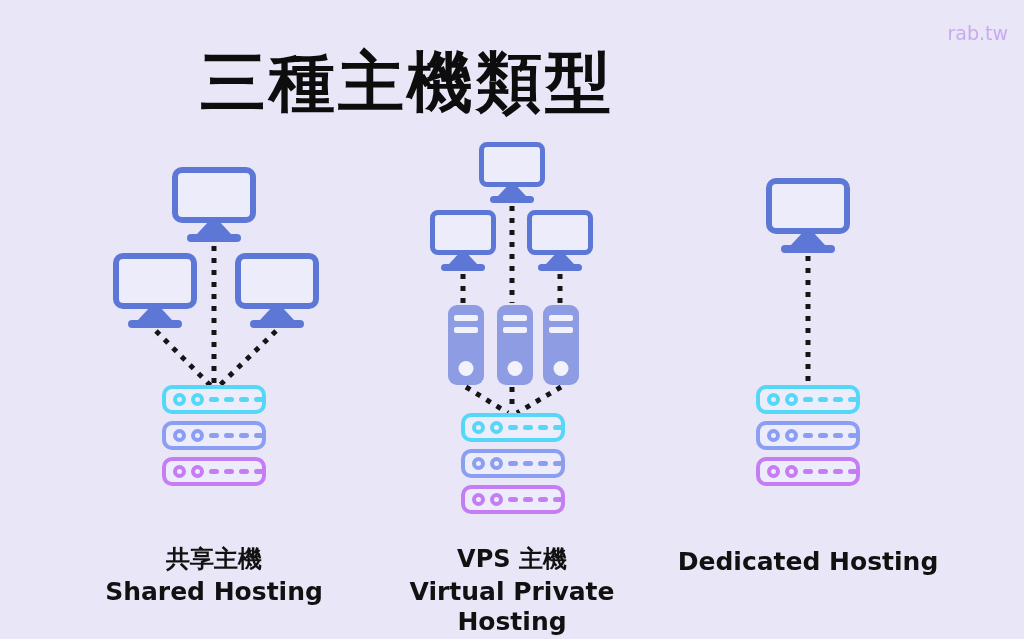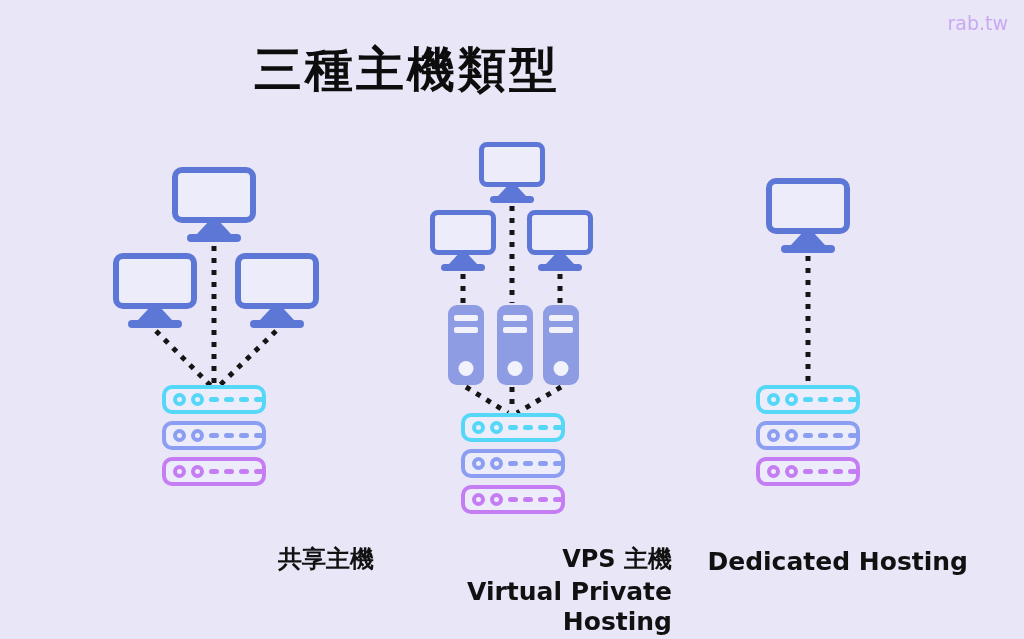--- a/index.html
+++ b/index.html
@@ -19,24 +19,24 @@
   body{font-family:"DejaVu Sans","Liberation Sans",sans-serif}
   .canvas{
     position:relative;width:1024px;height:639px;overflow:hidden;
     background:var(--background);
   }
   .connectors{position:absolute;left:0;top:0;z-index:1}
   .connectors line{stroke:var(--connector-black);stroke-width:5;stroke-dasharray:5 7}
 
   .title{
     position:absolute;left:0;top:38px;width:814px;text-align:center;
-    font-size:48px;font-weight:900;letter-spacing:3px;color:#0d0d0d;z-index:3;
+    font-size:66px;font-weight:900;letter-spacing:3px;color:#0d0d0d;z-index:3;
   }
   .watermark{
-    position:absolute;top:12px;right:16px;font-size:19px;font-weight:500;
+    position:absolute;top:22px;right:16px;font-size:19px;font-weight:500;
     color:var(--watermark-purple);z-index:3;
   }
 
   .col-group{display:contents}
 
   
   .monitor{position:absolute;z-index:2;display:flex;flex-direction:column;align-items:center}
   .m-screen{
     border:6px solid var(--monitor-blue);border-radius:10px;
     background:var(--screen-fill);
@@ -99,21 +99,21 @@
   .c1-r2{left:162px;top:421px}
   .c1-r3{left:162px;top:457px}
   .c2-r1{left:461px;top:413px}
   .c2-r2{left:461px;top:449px}
   .c2-r3{left:461px;top:485px}
   .c3-r1{left:756px;top:385px}
   .c3-r2{left:756px;top:421px}
   .c3-r3{left:756px;top:457px}
 
   
-  .label{position:absolute;top:544px;width:320px;text-align:right;z-index:3;color:var(--label-black)}
+  .label{position:absolute;top:544px;width:320px;text-align:center;z-index:3;color:var(--label-black)}
   .label .zh{font-size:24px;font-weight:700;line-height:30px}
   .label .en{font-size:25px;font-weight:700;line-height:30px;margin-top:3px}
   .label.l1{left:54px}
   .label.l2{left:352px}
   .label.l3{left:648px}
 </style>
 </head>
 <body>
 
 <div class="canvas">
@@ -176,20 +176,21 @@
       <span class="s-circle"></span>
       <span class="s-circle"></span>
       <span class="s-dash"></span>
       <span class="s-dash"></span>
       <span class="s-dash"></span>
       <span class="s-dash"></span>
     </div>
 
     <div class="label l1">
       <div class="zh">共享主機</div>
+      <div class="en">Shared Hosting</div>
     </div>
   </div>
 
   
   <div class="col-group">
     <div class="monitor sm c2-m1">
       <div class="m-screen"></div>
       <div class="m-neck"></div>
       <div class="m-base"></div>
     </div>

